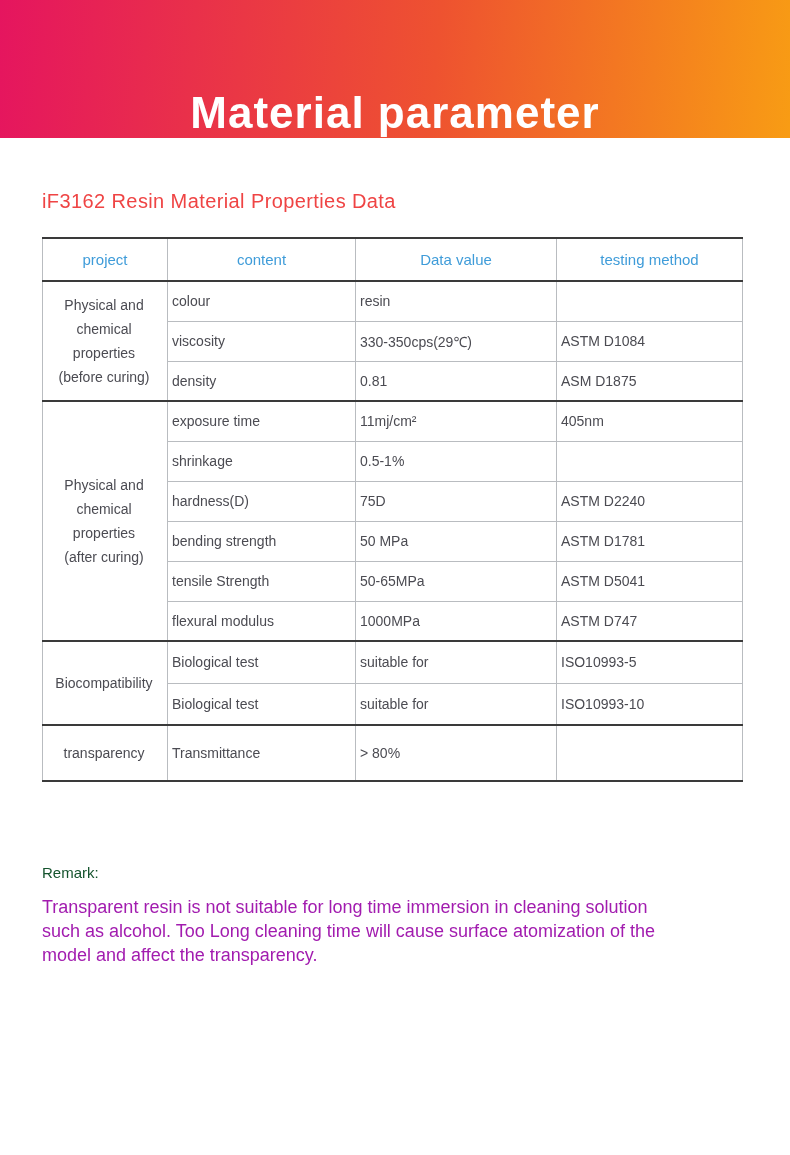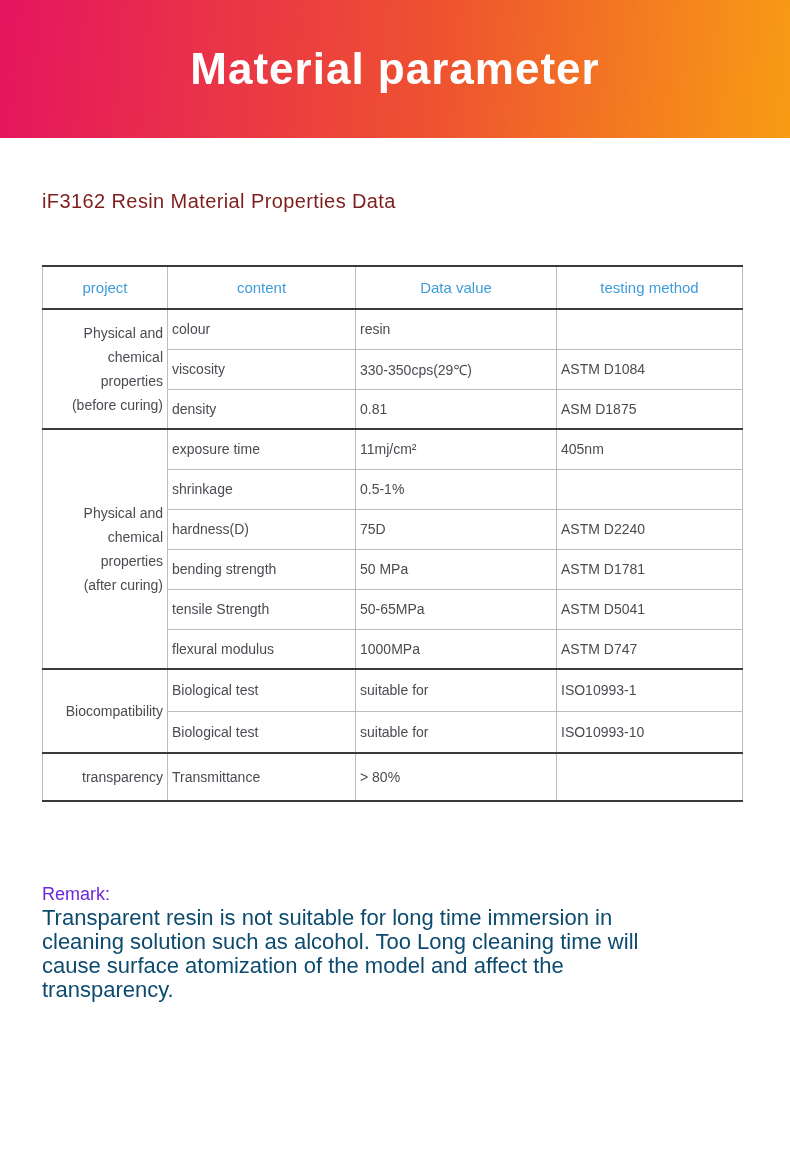--- a/index.html
+++ b/index.html
@@ -8,38 +8,38 @@
     width: 790px;
     height: 1155px;
     overflow: hidden;
     font-family: "Liberation Sans", sans-serif;
     color: #46464e;
   }
   .banner {
     height: 138px;
     background: linear-gradient(95deg, #e5155f 0%, #ee5230 55%, #f89c14 100%);
     display: flex;
-    align-items: center;
+    align-items: flex-end;
     justify-content: center;
   }
   .banner-title {
     color: #ffffff;
     font-size: 44px;
     font-weight: 700;
     letter-spacing: 1px;
   }
   .doc-title {
     margin: 52px 15px 0 42px;
     font-size: 20px;
     font-weight: 400;
-    color: #7f1d1d;
+    color: #ef4444;
     letter-spacing: 0.4px;
   }
   table.props {
-    margin: 52px 0 0 42px;
+    margin: 24px 0 0 42px;
     width: 700px;
     table-layout: fixed;
     border-collapse: collapse;
     border-top: 2px solid #3a3a3a;
     border-bottom: 2px solid #3a3a3a;
   }
   col.c-project { width: 125px; }
   col.c-content { width: 188px; }
   col.c-value   { width: 201px; }
   col.c-method  { width: 186px; }
@@ -56,41 +56,41 @@
   .props td {
     height: 40px;
     font-size: 14px;
     color: #4b4b52;
     text-align: left;
     vertical-align: middle;
     border: 1px solid #b9bcc0;
     padding: 2px 4px;
   }
   .props td.project {
-    text-align: right;
+    text-align: center;
     padding-left: 2px;
     white-space: pre-line;
     line-height: 24px;
     border-bottom: 2px solid #3a3a3a;
   }
   .props tr.group-end td { border-bottom: 2px solid #3a3a3a; }
   .props tr.row-bio td { height: 42px; }
-  .props tr.row-last td { height: 48px; }
+  .props tr.row-last td { height: 56px; }
   .remark {
     margin: 82px 0 0 42px;
     max-width: 640px;
   }
   .remark-label {
-    color: #6d28d9;
-    font-size: 18px;
-    margin-bottom: 1px;
+    color: #14532d;
+    font-size: 15px;
+    margin-bottom: 14px;
   }
   .remark-text {
-    color: #0c4a6e;
-    font-size: 22px;
+    color: #a21caf;
+    font-size: 18px;
     line-height: 24px;
   }
 </style>
 </head>
 <body>
 
 <header class="banner">
   <h1 class="banner-title">Material parameter</h1>
 </header>
 
@@ -165,21 +165,21 @@
     <tr class="group-end">
       <td>flexural modulus</td>
       <td>1000MPa</td>
       <td>ASTM D747</td>
     </tr>
 
     <tr class="row-bio">
       <td class="project" rowspan="2">Biocompatibility</td>
       <td>Biological test</td>
       <td>suitable for</td>
-      <td>ISO10993-1</td>
+      <td>ISO10993-5</td>
     </tr>
     <tr class="row-bio group-end">
       <td>Biological test</td>
       <td>suitable for</td>
       <td>ISO10993-10</td>
     </tr>
 
     <tr class="row-last group-end">
       <td class="project">transparency</td>
       <td>Transmittance</td>

